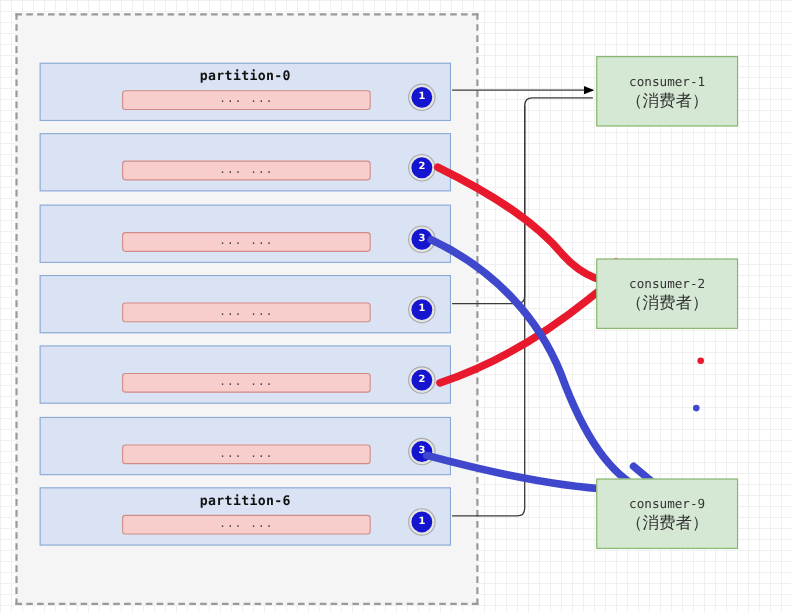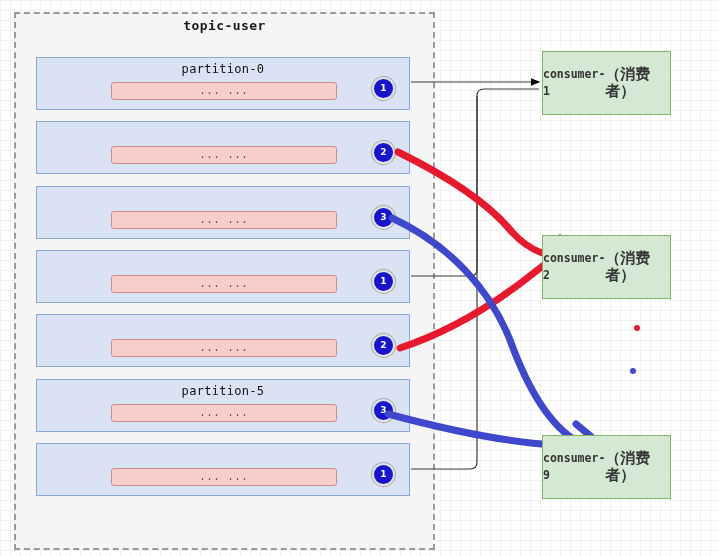--- a/index.html
+++ b/index.html
@@ -40,21 +40,21 @@
   .partition{
     position:absolute;
     left:36px;width:374px;height:53px;
     background:#dae3f3;
     border:1px solid #8aa9d6;
     box-sizing:border-box;
   }
   .partition .p-title{
     position:absolute;left:0;right:0;top:4px;
     text-align:center;
-    font-size:12px;font-weight:normal;color:#111;
+    font-size:12px;font-weight:bold;color:#111;
     letter-spacing:0.3px;
   }
   .partition .p-bar{
     position:absolute;
     left:74px;top:24px;width:226px;height:18px;
     background:#f8cecc;
     border:1px solid #cf8b88;
     border-radius:3px;
     box-sizing:border-box;
     font-size:10px;color:#444;
@@ -72,37 +72,35 @@
     right:14px;top:19px;
     font-family:"DejaVu Sans", sans-serif;
   }
   
   .consumer{
     position:absolute;
     width:129px;height:64px;
     background:#d5e8d4;
     border:1px solid #82b366;
     box-sizing:border-box;
-    display:flex;flex-direction:row;
+    display:flex;flex-direction:column;
     align-items:center;justify-content:center;
     font-size:11.5px;color:#333;
     line-height:17px;
-    font-weight:bold;
   }
   .consumer .c-sub{font-family:"DejaVu Sans", sans-serif;font-size:15px;}
   svg.overlay{position:absolute;left:0;top:0;width:719px;height:556px;pointer-events:none;}
   .dot{position:absolute;width:6px;height:6px;border-radius:50%;}
 </style>
 </head>
 <body>
 
 <div id="canvas">
 
   <div class="topic-box"></div>
-  <div class="topic-title">topic-user</div>
 
   <div class="partition" style="top:57px">
     <div class="p-title">partition-0</div>
     <div class="p-bar">... ...</div>
     <div class="badge">1</div>
   </div>
 
   <div class="partition" style="top:121px">
     <div class="p-bar">... ...</div>
     <div class="badge">2</div>
@@ -117,26 +115,26 @@
     <div class="p-bar">... ...</div>
     <div class="badge">1</div>
   </div>
 
   <div class="partition" style="top:314px">
     <div class="p-bar">... ...</div>
     <div class="badge">2</div>
   </div>
 
   <div class="partition" style="top:379px">
-    <div class="p-title">partition-5</div>
     <div class="p-bar">... ...</div>
     <div class="badge">3</div>
   </div>
 
   <div class="partition" style="top:443px">
+    <div class="p-title">partition-6</div>
     <div class="p-bar">... ...</div>
     <div class="badge">1</div>
   </div>
 
   <svg class="overlay">
     <defs>
       <marker id="arrowBlack" markerWidth="9" markerHeight="9" refX="7" refY="3.2" orient="auto">
         <path d="M0,0 L8,3.2 L0,6.4 z" fill="#000"></path>
       </marker>
     </defs>

